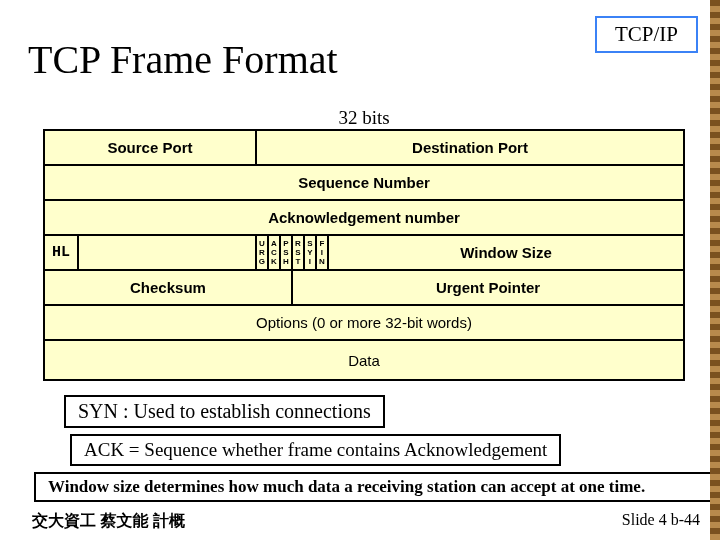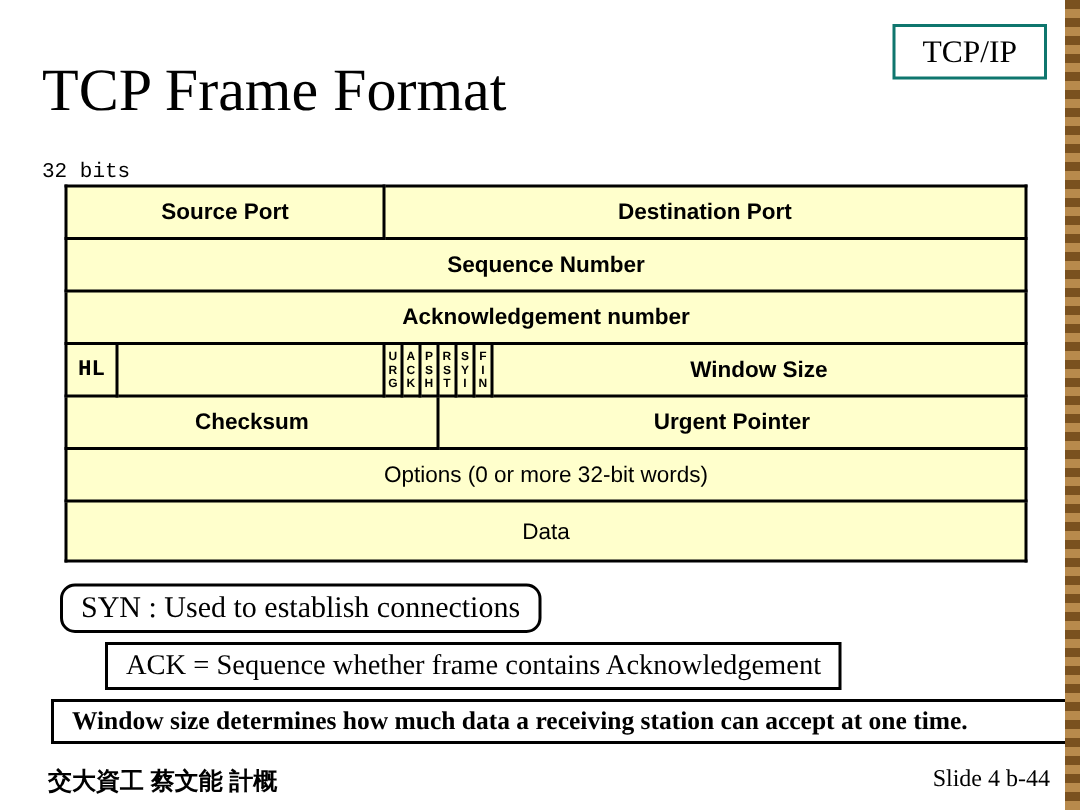--- a/index.html
+++ b/index.html
@@ -1,26 +1,26 @@
 <!DOCTYPE html>
 <html><head>
 <meta charset="utf-8">
 <style>
   * { box-sizing: border-box; margin: 0; padding: 0; }
   html, body { width: 720px; height: 540px; font-family: "Times New Roman", serif; background: #fff; position: relative; }
   .slide { width: 720px; height: 540px; position: relative; padding: 18px 20px 0 28px; }
-  .hdr { position: absolute; top: 16px; right: 22px; border: 2px solid #0f766e; padding: 4px 18px; font-size: 21px; }
+  .hdr { position: absolute; top: 16px; right: 22px; border: 2px solid #3b82f6; padding: 4px 18px; font-size: 21px; }
   .title { font-size: 40px; margin-top: 18px; margin-bottom: 24px; }
-  .bitslabel { text-align: left; font-size: 14px; font-family: Liberation Mono, monospace;  }
+  .bitslabel { text-align: center; font-size: 19px; font-family: Liberation Serif, serif;  }
   .tbl { border-collapse: collapse; width: 640px; margin: 0 auto 14px auto; table-layout: fixed; }
   .tbl td { border: 2px solid #000; background: #ffffcc; text-align: center; font-family: Arial, sans-serif; font-weight: bold; font-size: 15px; height: 26px; padding: 8px 0; }
   .tbl .flag { font-size: 8px; line-height: 9px; padding: 1px 0; width: 12px; }
   .tbl .hl { width: 34px; font-family: Liberation Mono, monospace; }
   .infobox { border: 2px solid #000; padding: 3px 12px; margin: 0 0 6px 28px; font-size: 20px; display: inline-block; }
-  .info1 { margin-left: 12px; border-radius: 10px; }
+  .info1 { margin-left: 36px; }
   .info2 { margin-left: 42px; font-size: 19px; }
   .info3 { margin-left: 6px; font-weight: bold; font-size: 17px; display: block; margin-right: 6px; }
   .footer { position: absolute; bottom: 8px; left: 32px; right: 20px; display: flex; justify-content: space-between; font-size: 16px; }
   .footerL { font-weight: bold; font-family: Arial, sans-serif; }
   .footerR { font-family: "Times New Roman", serif; }
   .stripe { position: absolute; right: 0; top: 0; height: 540px; width: 10px;
     background: repeating-linear-gradient(180deg, #7a511f 0 6px, #b88a4c 6px 12px); }
 </style>
 </head>
 <body>

